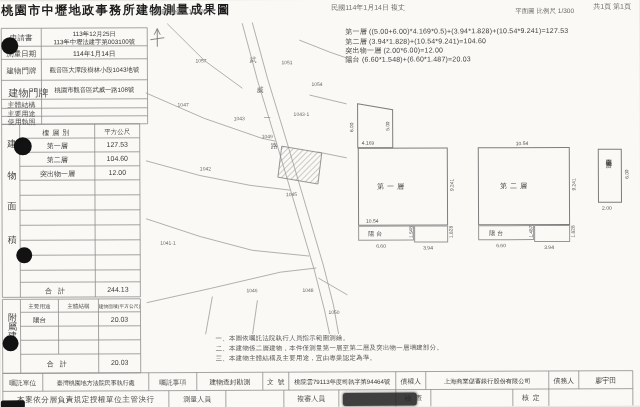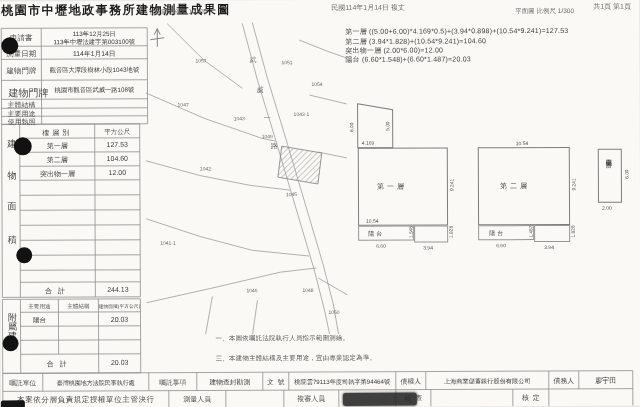--- a/index.html
+++ b/index.html
@@ -133,21 +133,21 @@
       <text x="328" y="314">1050</text>
     </g>
     <g font-size="7" fill="#8a8a8a">
       <text x="250" y="62">武</text>
       <text x="257" y="92">威</text>
       <text x="264" y="120">一</text>
       <text x="271" y="148">路</text>
     </g>
   </svg>
 
-  <div class="formula" style="left:346px;top:27px;">第一層 ((5.00+6.00)*4.169*0.5)+(3.94*0.898)+(10.54*9.241)=127.53</div>
+  <div class="formula" style="left:346px;top:27px;">第一層 ((5.00+6.00)*4.169*0.5)+(3.94*1.828)+(10.54*9.241)=127.53</div>
   <div class="formula" style="left:346px;top:37px;">第二層 (3.94*1.828)+(10.54*9.241)=104.60</div>
   <div class="formula" style="left:346px;top:46px;">突出物一層 (2.00*6.00)=12.00</div>
   <div class="formula" style="left:346px;top:55px;">陽台 (6.60*1.548)+(6.60*1.487)=20.03</div>
 
   <div class="abs">
 
     <svg class="abs" style="left:354px;top:100px;" width="44" height="52" viewBox="0 0 44 52">
       <polygon points="4,4 39,10 39,48 4,48" fill="none" stroke="#7d7d7d" stroke-width="1"></polygon>
     </svg>
     <div class="rect" style="left:358px;top:148px;width:90px;height:78px;"></div>
@@ -177,20 +177,21 @@
     <div class="dim" style="left:544px;top:245px;">3.94</div>
     <div class="vdim" style="left:563px;top:230px;">1.828</div>
 
     <div class="rect" style="left:598px;top:150px;width:24px;height:54px;"></div>
     <div class="vert-plan" style="left:604px;top:155px;height:46px;">突出物一層</div>
     <div class="vdim" style="left:617px;top:173px;">6.00</div>
     <div class="dim" style="left:602px;top:206px;">2.00</div>
   </div>
 
   <div class="note" style="left:215px;top:334px;">一、本圖依囑託法院執行人員指示範圍測繪。</div>
+  <div class="note" style="left:215px;top:344px;">二、本建物係二層建物，本件僅測量第一層至第二層及突出物一層增建部分。</div>
   <div class="note" style="left:215px;top:354px;">三、本建物主體結構及主要用途，宜由專業認定為準。</div>
 
   <div class="lbl" style="left:2px;top:377px;width:40px;font-size:6.8px;">囑託單位</div>
   <div class="val" style="left:44px;top:378px;width:102px;font-size:6px;">臺灣桃園地方法院民事執行處</div>
   <div class="lbl" style="left:148px;top:377px;width:48px;font-size:6.8px;">囑託事項</div>
   <div class="val" style="left:196px;top:377px;width:66px;font-size:6.8px;">建物查封勘測</div>
   <div class="lbl" style="left:262px;top:377px;width:26px;font-size:6.8px;white-space:pre;">文  號</div>
   <div class="val" style="left:288px;top:378px;width:107px;font-size:6.2px;">桃院雲79113年度司執字第94464號</div>
   <div class="lbl" style="left:395px;top:377px;width:30px;font-size:6.8px;">債權人</div>
   <div class="val" style="left:425px;top:378px;width:123px;font-size:6.2px;">上海商業儲蓄銀行股份有限公司</div>

